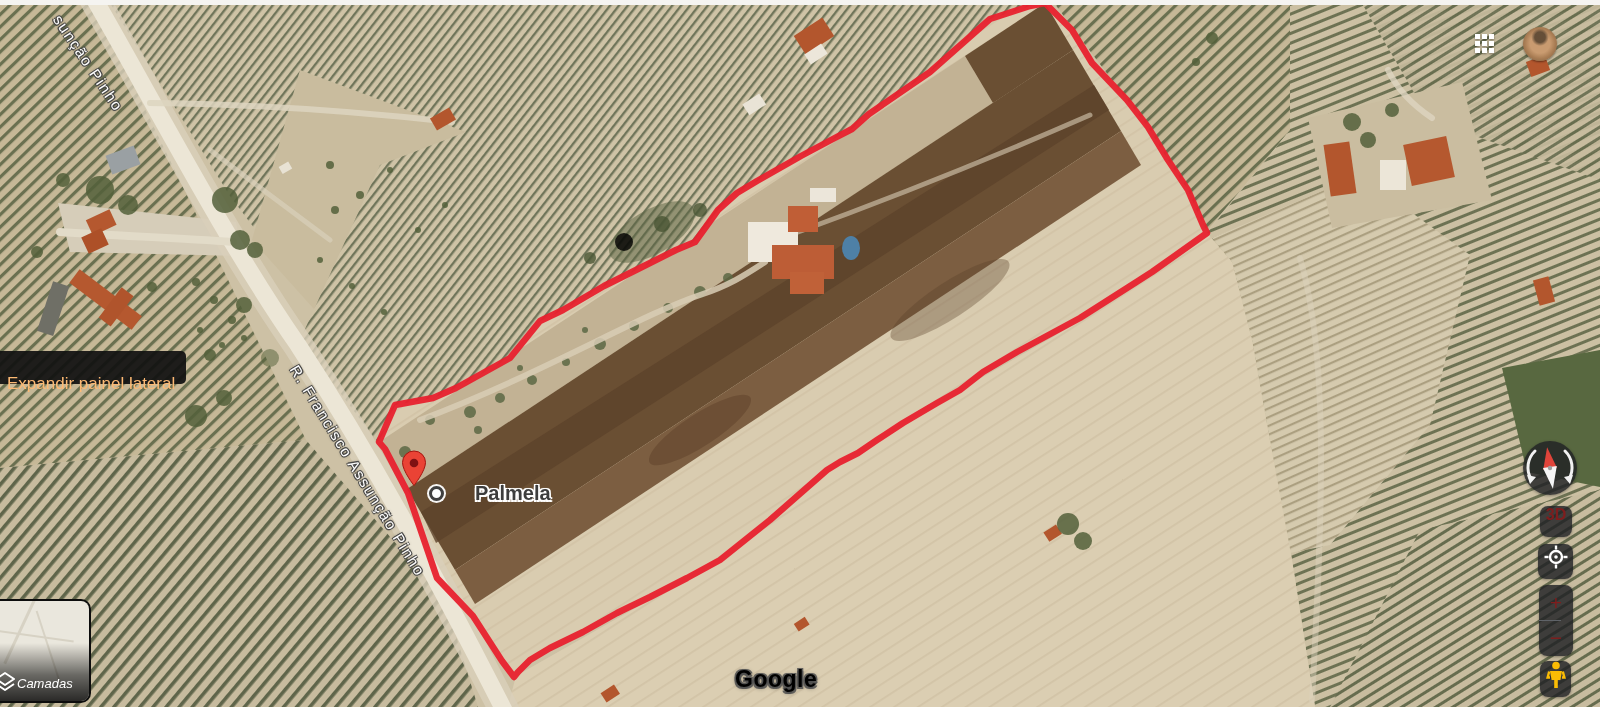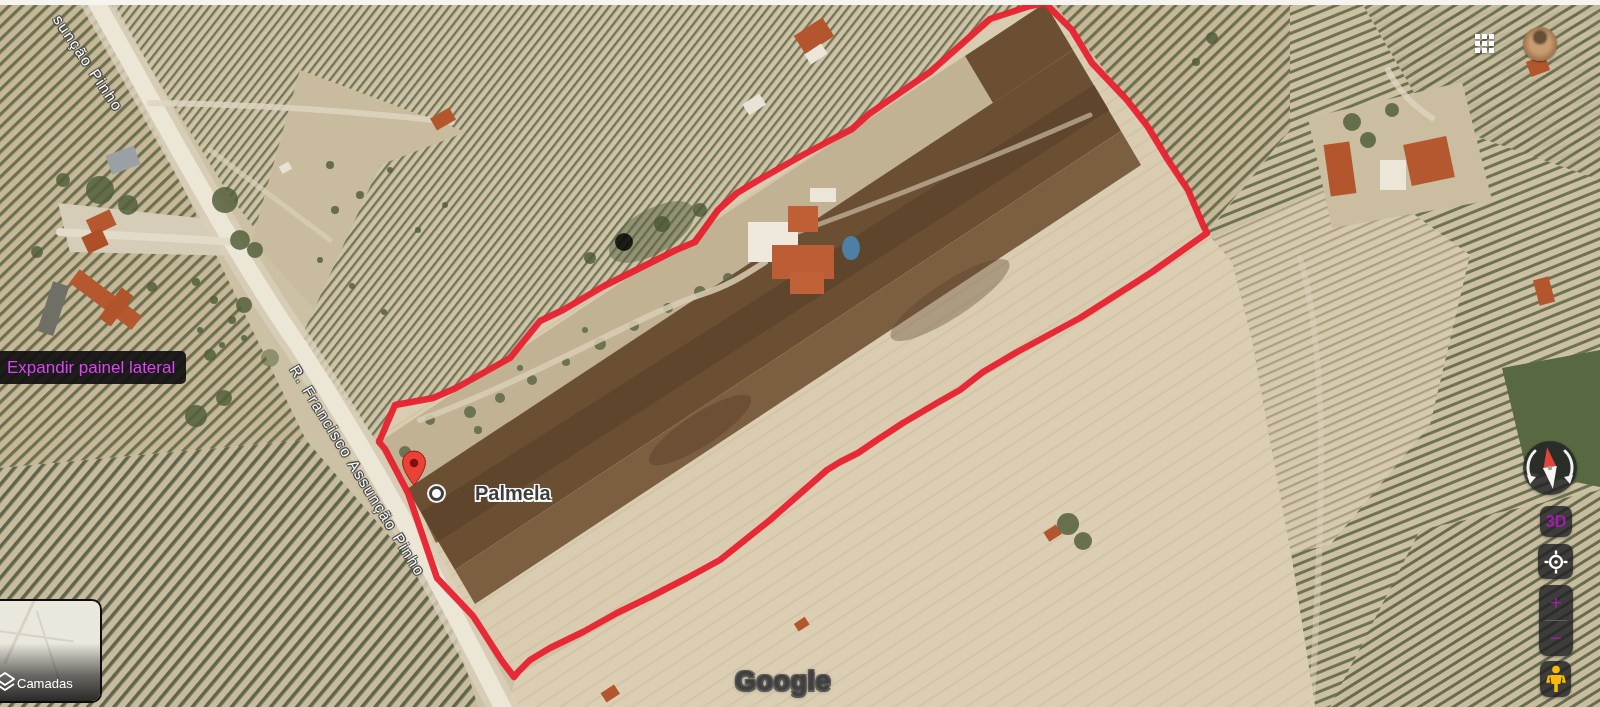--- a/index.html
+++ b/index.html
@@ -18,40 +18,40 @@
   .halo-light{color:#3d3d3d;text-shadow:-1.5px -1.5px 0 #fff,1.5px -1.5px 0 #fff,
     -1.5px 1.5px 0 #fff,1.5px 1.5px 0 #fff,0 0 2px #fff;margin-left:24px;}
   
   .street{position:absolute;white-space:nowrap;font-size:15px;font-weight:500;
     letter-spacing:1.8px;transform-origin:0 50%;z-index:10;}
   #street-full{left:294px;top:358px;transform:rotate(58.5deg);}
   #street-part{left:57px;top:8px;transform:rotate(56deg);}
   #place-ring{position:absolute;left:429px;top:486px;width:15px;height:15px;border-radius:50%;
     border:3px solid #3f3f3f;background:#fdfdfd;box-shadow:0 0 0 2px rgba(255,255,255,.95);z-index:11;}
   #place-label{position:absolute;left:451px;top:482px;font-size:20px;font-weight:700;z-index:11;}
-  #google-logo{position:absolute;left:735px;top:666px;font-size:27px;font-weight:700;
-    letter-spacing:.5px;z-index:12;color:#404040;
+  #google-logo{position:absolute;left:735px;top:666px;font-size:23px;font-weight:700;
+    letter-spacing:.5px;z-index:12;color:#000000;
     text-shadow:-1.5px -1.5px 0 rgba(80,80,80,.85),1.5px -1.5px 0 rgba(80,80,80,.85),
     -1.5px 1.5px 0 rgba(80,80,80,.85),1.5px 1.5px 0 rgba(80,80,80,.85),0 1px 4px rgba(40,40,40,.7);}
   
   #tooltip{position:absolute;left:0;top:351px;height:33px;line-height:33px;
-    background:rgba(17,17,17,.93);color:#d946ef;font-size:17px;font-weight:500;
-    padding:0 11px 0 7px;border-radius:0 5px 5px 0;z-index:30;}
-  
-  #layers-btn{position:absolute;left:0;top:599px;width:102px;height:104px;
+    background:rgba(17,17,17,.93);color:#fdba74;font-size:17px;font-weight:500;
+    padding:16px 11px 0 7px;border-radius:0 5px 5px 0;z-index:30;}
+  
+  #layers-btn{position:absolute;left:0;top:599px;width:91px;height:104px;
     border:2.5px solid #0d0d0d;border-left:none;border-radius:0 10px 10px 0;
-    background:#eae7dd;overflow:hidden;z-index:30;cursor:pointer;}
+    background:#eae7dd;overflow:hidden;z-index:30;cursor:pointer;font-style:italic;}
   #layers-btn .mline{position:absolute;background:#d7d2c4;}
   #layers-btn .grad{position:absolute;left:0;bottom:0;width:100%;height:58px;
     background:linear-gradient(180deg,rgba(0,0,0,0) 0%,rgba(0,0,0,.55) 55%,rgba(0,0,0,.82) 100%);}
   #layers-btn .lbl{position:absolute;left:17px;bottom:10px;color:#fff;font-size:13px;font-weight:500;}
   #layers-btn svg{position:absolute;left:-7px;bottom:8px;}
   
-  .ctl{position:absolute;background:rgba(32,33,36,.82);color:#a21caf;border-radius:8px;
-    display:flex;align-items:center;justify-content:center;z-index:30;cursor:pointer;
+  .ctl{position:absolute;background:rgba(32,33,36,.82);color:#7f1d1d;border-radius:8px;
+    display:flex;justify-content:center;z-index:30;cursor:pointer;
     box-shadow:0 1px 3px rgba(0,0,0,.35);}
   #compass{left:1523px;top:441px;width:54px;height:54px;border-radius:50%;}
   #tilt-btn{left:1540px;top:506px;width:32px;height:31px;font-size:16px;font-weight:700;}
   #loc-btn{left:1538px;top:544px;width:35px;height:35px;}
   #zoom-ctl{left:1539px;top:585px;width:34px;height:71px;flex-direction:column;justify-content:space-between;padding:2px 0;}
   #zoom-ctl .zbtn{width:100%;height:32px;display:flex;align-items:center;justify-content:center;
     font-size:21px;font-weight:500;cursor:pointer;}
   #zoom-ctl .zdiv{width:22px;height:1px;background:#5f6368;}
   #pegman-btn{left:1540px;top:661px;width:31px;height:36px;}
   

